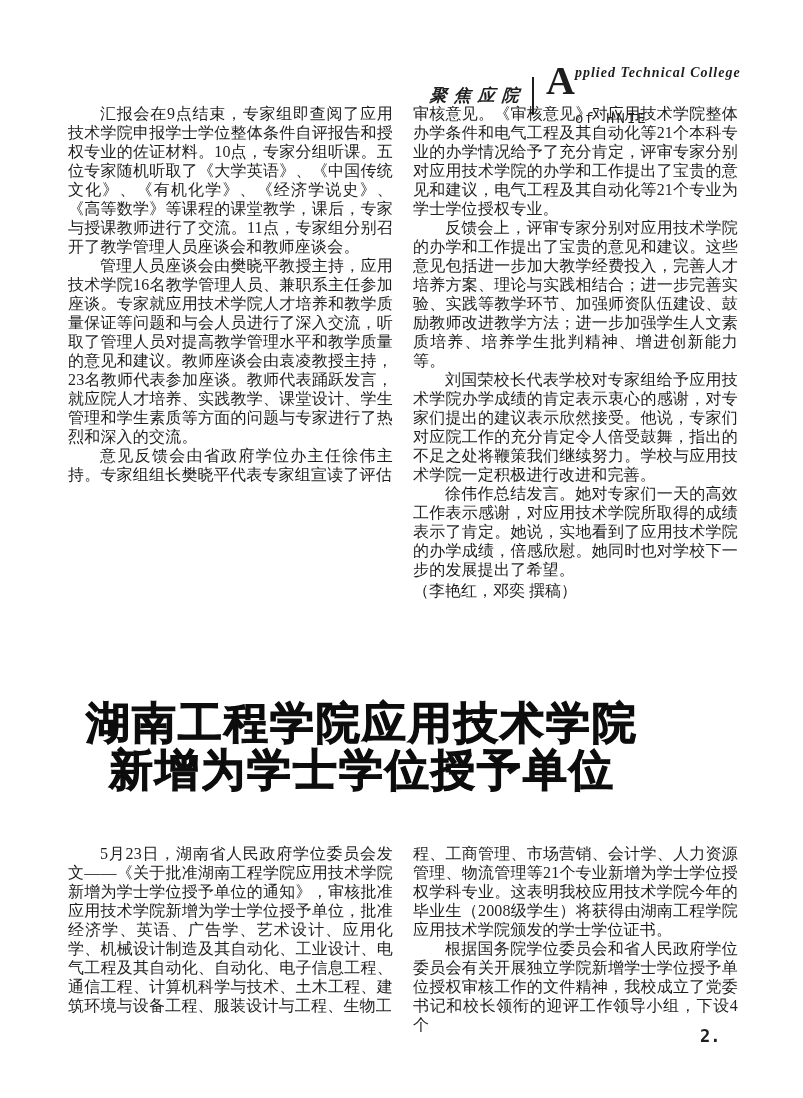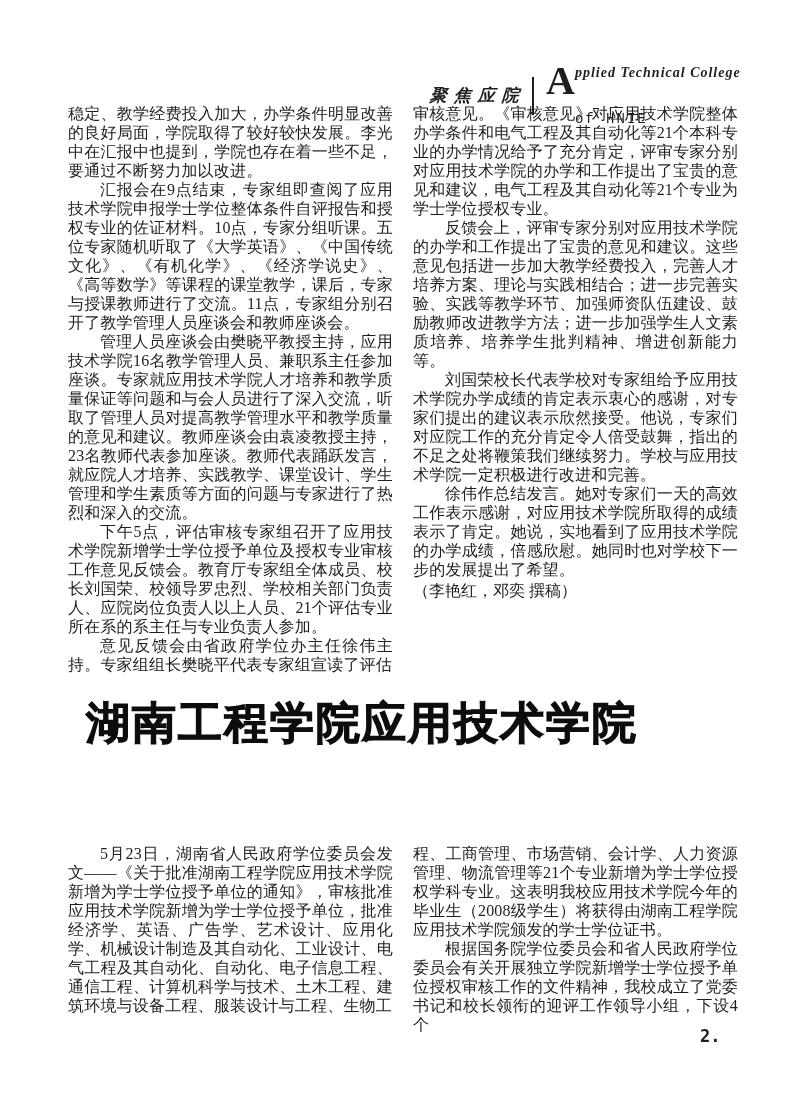--- a/index.html
+++ b/index.html
@@ -92,37 +92,36 @@
       <span class="logo-a">A</span>
       <span class="logo-lines">
         <span class="logo-script">pplied Technical College</span>
         <span class="logo-sub">of HNIE</span>
       </span>
     </span>
   </div>
 
   <div class="columns columns-1">
     <div class="col">
-      <p class="para">稳定、教学经费投入加大，办学条件明显改善的良好局面，学院取得了较好较快发展。李光中在汇报中也提到，学院也存在着一些不足，要通过不断努力加以改进。</p>
       <p class="para indent">汇报会在9点结束，专家组即查阅了应用技术学院申报学士学位整体条件自评报告和授权专业的佐证材料。10点，专家分组听课。五位专家随机听取了《大学英语》、《中国传统文化》、《有机化学》、《经济学说史》、《高等数学》等课程的课堂教学，课后，专家与授课教师进行了交流。11点，专家组分别召开了教学管理人员座谈会和教师座谈会。</p>
       <p class="para indent">管理人员座谈会由樊晓平教授主持，应用技术学院16名教学管理人员、兼职系主任参加座谈。专家就应用技术学院人才培养和教学质量保证等问题和与会人员进行了深入交流，听取了管理人员对提高教学管理水平和教学质量的意见和建议。教师座谈会由袁凌教授主持，23名教师代表参加座谈。教师代表踊跃发言，就应院人才培养、实践教学、课堂设计、学生管理和学生素质等方面的问题与专家进行了热烈和深入的交流。</p>
-      <p class="para indent">下午5点，评估审核专家组召开了应用技术学院新增学士学位授予单位及授权专业审核工作意见反馈会。教育厅专家组全体成员、校长刘国荣、校领导罗忠烈、学校相关部门负责人、应院岗位负责人以上人员、21个评估专业所在系的系主任与专业负责人参加。</p>
       <p class="para indent">意见反馈会由省政府学位办主任徐伟主持。专家组组长樊晓平代表专家组宣读了评估</p>
     </div>
     <div class="col">
       <p class="para">审核意见。《审核意见》对应用技术学院整体办学条件和电气工程及其自动化等21个本科专业的办学情况给予了充分肯定，评审专家分别对应用技术学院的办学和工作提出了宝贵的意见和建议，电气工程及其自动化等21个专业为学士学位授权专业。</p>
       <p class="para indent">反馈会上，评审专家分别对应用技术学院的办学和工作提出了宝贵的意见和建议。这些意见包括进一步加大教学经费投入，完善人才培养方案、理论与实践相结合；进一步完善实验、实践等教学环节、加强师资队伍建设、鼓励教师改进教学方法；进一步加强学生人文素质培养、培养学生批判精神、增进创新能力等。</p>
       <p class="para indent">刘国荣校长代表学校对专家组给予应用技术学院办学成绩的肯定表示衷心的感谢，对专家们提出的建议表示欣然接受。他说，专家们对应院工作的充分肯定令人倍受鼓舞，指出的不足之处将鞭策我们继续努力。学校与应用技术学院一定积极进行改进和完善。</p>
       <p class="para indent">徐伟作总结发言。她对专家们一天的高效工作表示感谢，对应用技术学院所取得的成绩表示了肯定。她说，实地看到了应用技术学院的办学成绩，倍感欣慰。她同时也对学校下一步的发展提出了希望。</p>
       <p class="byline">（李艳红，邓奕 撰稿）</p>
     </div>
   </div>
 
   <div class="headline">
     <div>湖南工程学院应用技术学院</div>
+    <div>新增为学士学位授予单位</div>
   </div>
 
   <div class="columns columns-2">
     <div class="col">
       <p class="para indent">5月23日，湖南省人民政府学位委员会发文——《关于批准湖南工程学院应用技术学院新增为学士学位授予单位的通知》，审核批准应用技术学院新增为学士学位授予单位，批准经济学、英语、广告学、艺术设计、应用化学、机械设计制造及其自动化、工业设计、电气工程及其自动化、自动化、电子信息工程、通信工程、计算机科学与技术、土木工程、建筑环境与设备工程、服装设计与工程、生物工</p>
     </div>
     <div class="col">
       <p class="para">程、工商管理、市场营销、会计学、人力资源管理、物流管理等21个专业新增为学士学位授权学科专业。这表明我校应用技术学院今年的毕业生（2008级学生）将获得由湖南工程学院应用技术学院颁发的学士学位证书。</p>
       <p class="para indent">根据国务院学位委员会和省人民政府学位委员会有关开展独立学院新增学士学位授予单位授权审核工作的文件精神，我校成立了党委书记和校长领衔的迎评工作领导小组，下设4个</p>
     </div>

